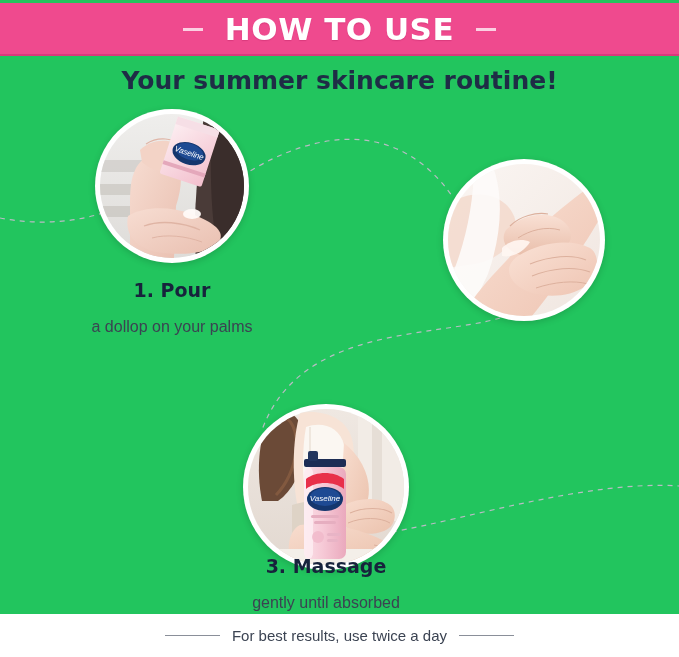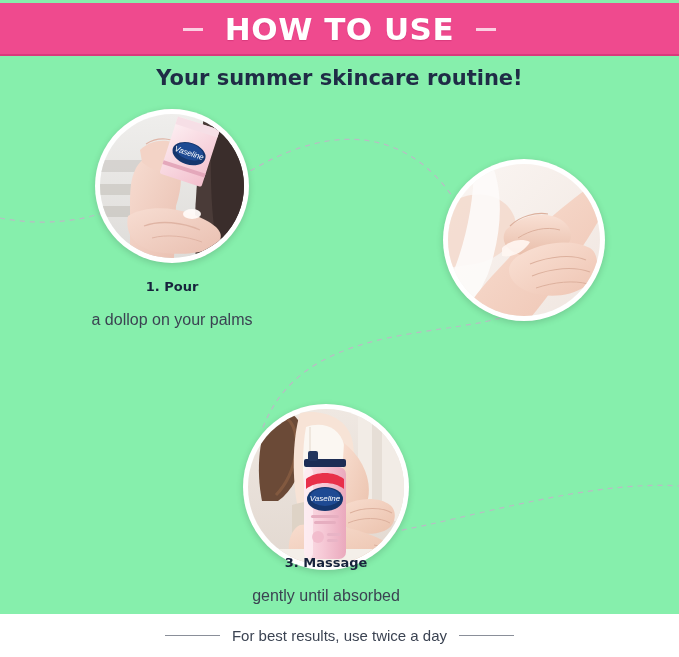--- a/index.html
+++ b/index.html
@@ -3,21 +3,21 @@
 <meta charset="utf-8">
 <style>
   * { margin:0; padding:0; box-sizing:border-box; }
   html,body { width:679px; height:657px; }
   body {
     background:#ffffff;
     font-family:"Liberation Sans", sans-serif;
     position:relative;
     overflow:hidden;
   }
-  .page { position:relative; width:679px; height:614px; background:#86efac; }
+  .page { position:relative; width:679px; height:614px; background:#22c55e; }
 
   
   .header-bar {
     position:absolute; left:0; top:3px; width:679px; height:53px;
     background:#ef4a8e;
     display:flex; align-items:center; justify-content:center;
   }
   .header-bar:after{
     content:""; position:absolute; left:0; bottom:0; width:100%; height:2px;
     background:#d93a7c;
@@ -32,21 +32,21 @@
     font-family:"DejaVu Sans", sans-serif;
     line-height:1;
     text-shadow:0 1px 1px rgba(180,30,95,.35);
   }
 
   
   .subtitle {
     position:absolute; left:0; top:66px; width:679px;
     text-align:center;
     color:#1f2c46;
-    font-size:21px;
+    font-size:25px;
     font-weight:bold;
     font-family:"DejaVu Sans", sans-serif;
   }
 
   
   .connectors { position:absolute; left:0; top:0; width:679px; height:657px; pointer-events:none; }
 
   
   .photo-circle {
     position:absolute;
@@ -59,21 +59,21 @@
     position:absolute; left:5px; top:5px; right:5px; bottom:5px;
     border-radius:50%;
     overflow:hidden;
   }
   .photo-circle svg { display:block; width:100%; height:100%; }
 
   
   .step-caption { position:absolute; text-align:center; }
   .step-title {
     color:#17233c;
-    font-size:13px;
+    font-size:19px;
     font-weight:bold;
     font-family:"DejaVu Sans", sans-serif;
     line-height:1.15;
   }
   .step-desc {
     color:#3b4352;
     font-size:16px;
     font-weight:normal;
     font-family:"Liberation Sans", sans-serif;
     line-height:1.3;

